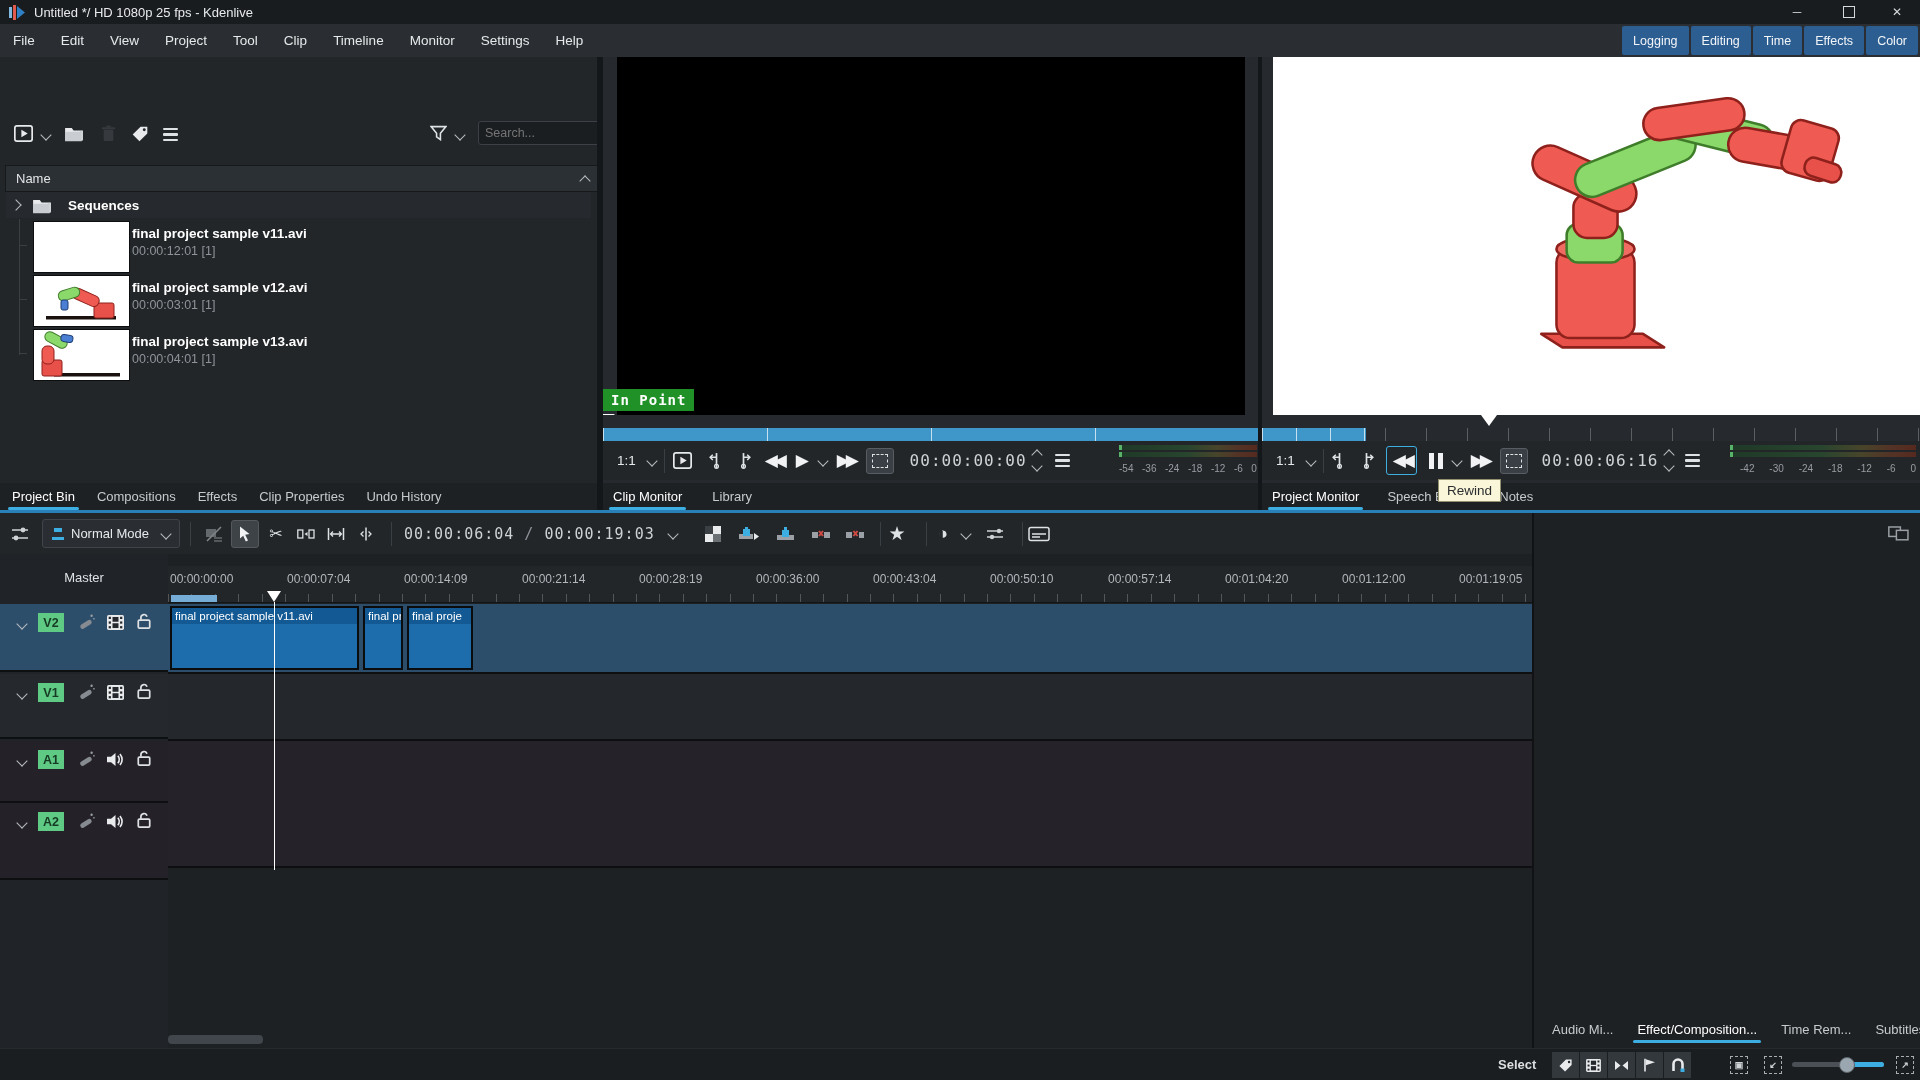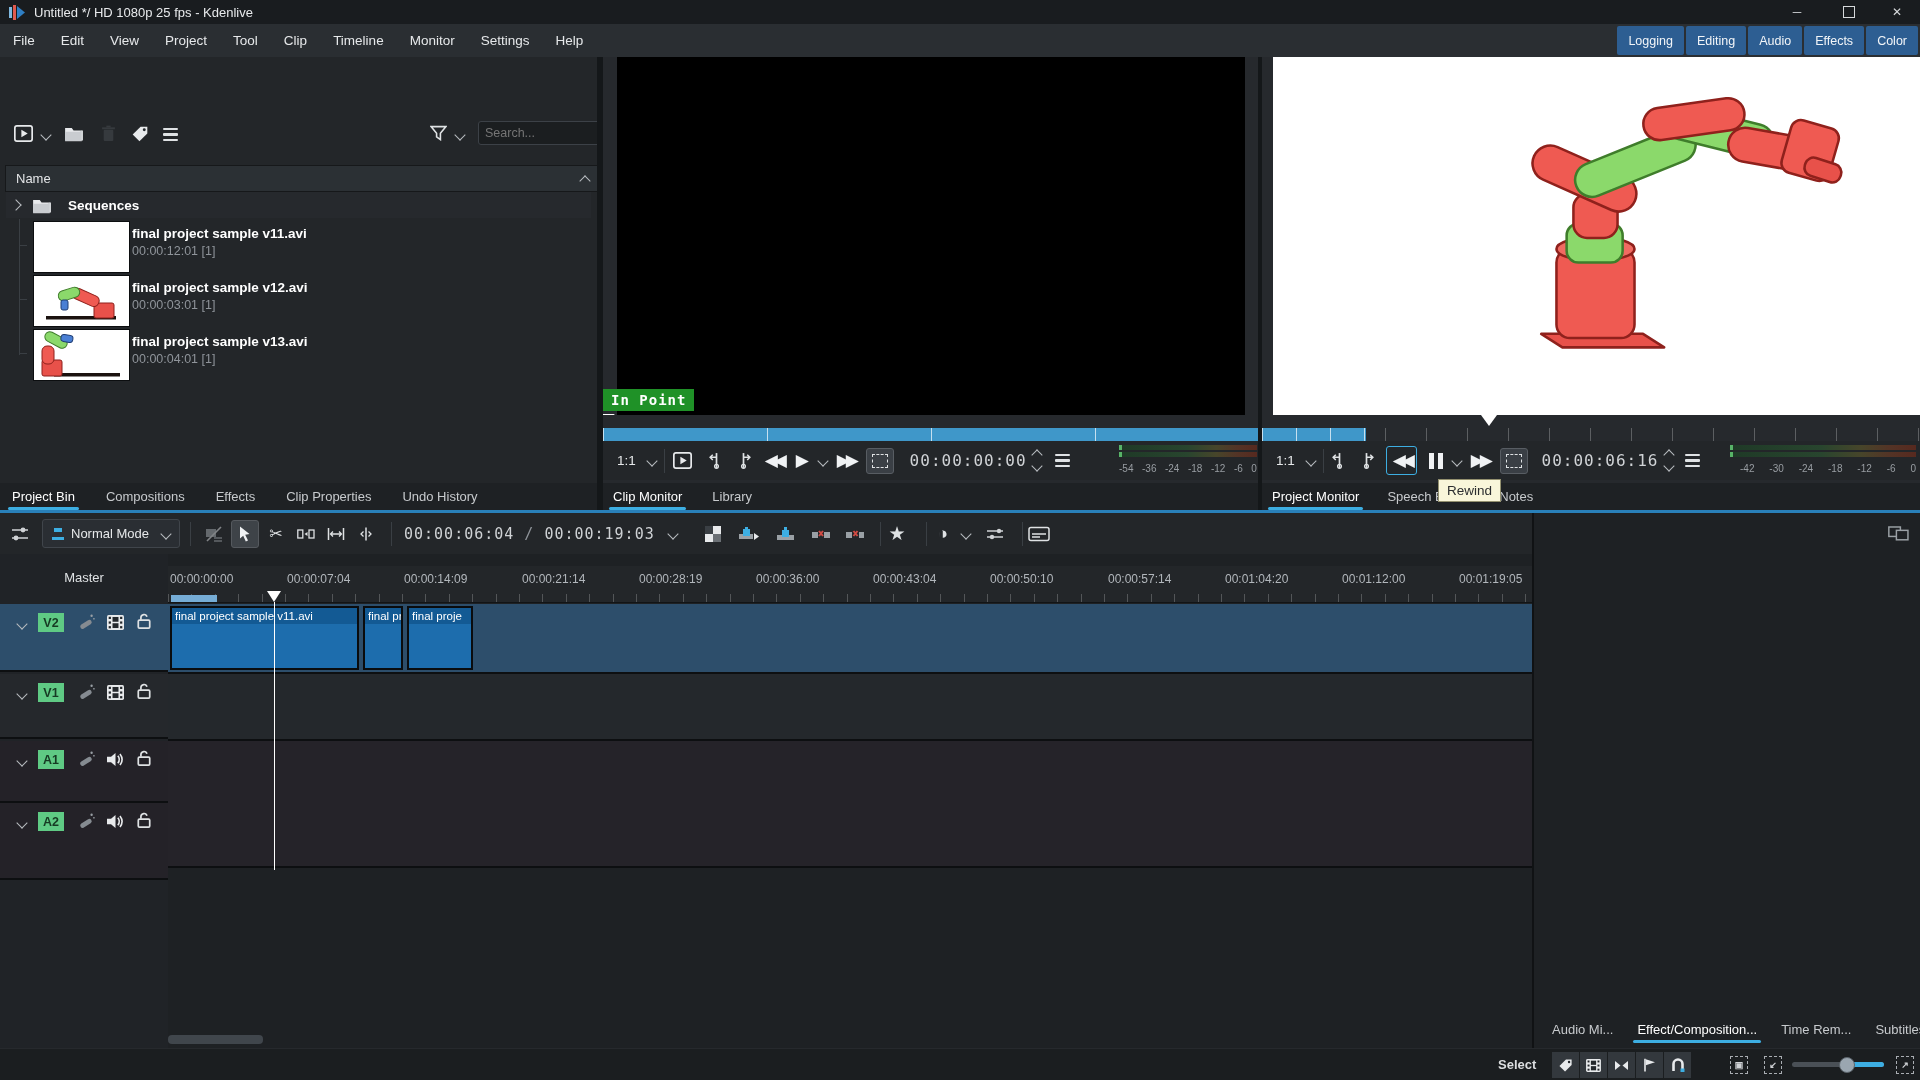--- a/index.html
+++ b/index.html
@@ -220,21 +220,21 @@
     <div class="menu-item">Project</div>
     <div class="menu-item">Tool</div>
     <div class="menu-item">Clip</div>
     <div class="menu-item">Timeline</div>
     <div class="menu-item">Monitor</div>
     <div class="menu-item">Settings</div>
     <div class="menu-item">Help</div>
     <div class="layouts">
       <div class="layout-btn">Logging</div>
       <div class="layout-btn">Editing</div>
-      <div class="layout-btn">Audio</div>
+      <div class="layout-btn">Time</div>
       <div class="layout-btn">Effects</div>
       <div class="layout-btn">Color</div>
     </div>
   </div>
 
   <div class="abs panel" style="left:0;top:57px;width:597px;height:453px">
 
     <svg class="abs ic" style="left:14px;top:68px" width="19" height="17">
         <use href="#sy-clipmon"></use>
       </svg>
@@ -300,21 +300,21 @@
           <svg class="ic" width="95" height="50" viewBox="0 0 95 50">
             <use href="#sy-robot-t2"></use>
           </svg>
         </div>
       <div class="abs" style="left:126px;top:7px">
         <div class="bin-row-name">final project sample v13.avi</div>
         <div class="bin-row-meta">00:00:04:01 [1]</div>
       </div>
     </div>
 
-    <div class="abs" style="left:0;top:426px;width:597px;height:27px;display:flex;gap:23px;padding-left:8px;background:#1e2124">
+    <div class="abs" style="left:0;top:426px;width:597px;height:27px;display:flex;gap:14px;padding-left:8px;background:#1e2124">
       <div class="tab active">Project Bin</div>
       <div class="tab">Compositions</div>
       <div class="tab">Effects</div>
       <div class="tab">Clip Properties</div>
       <div class="tab">Undo History</div>
     </div>
   </div>
 
   <div class="abs vsep" style="left:597px;top:57px;width:6px;height:453px"></div>
 

